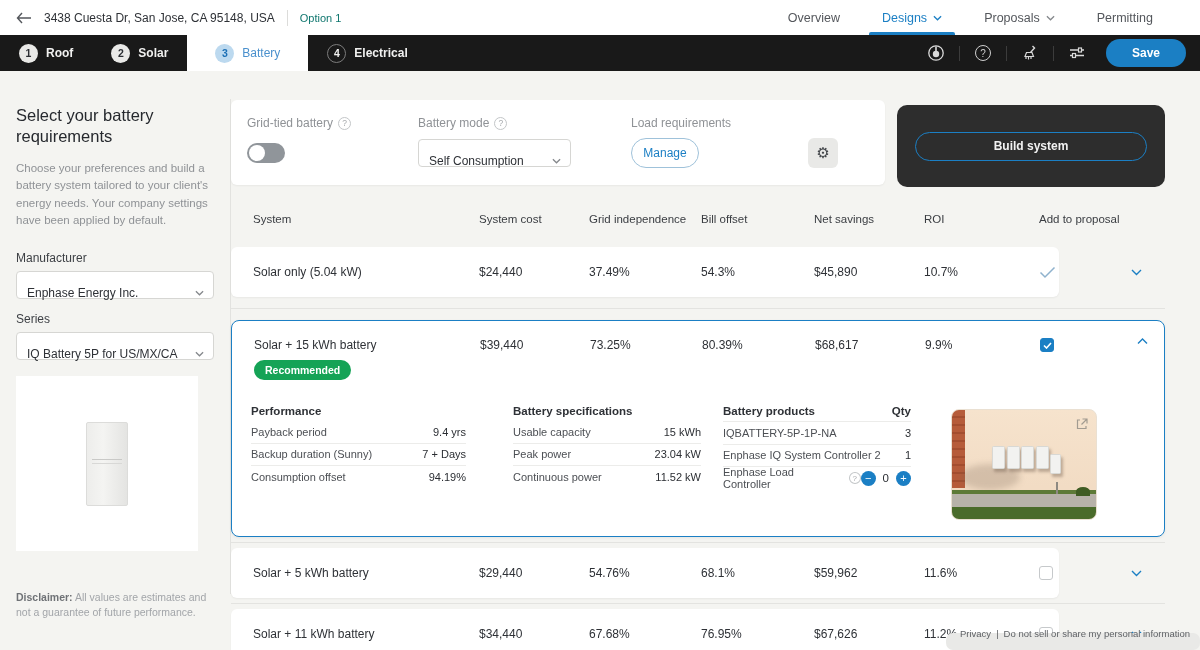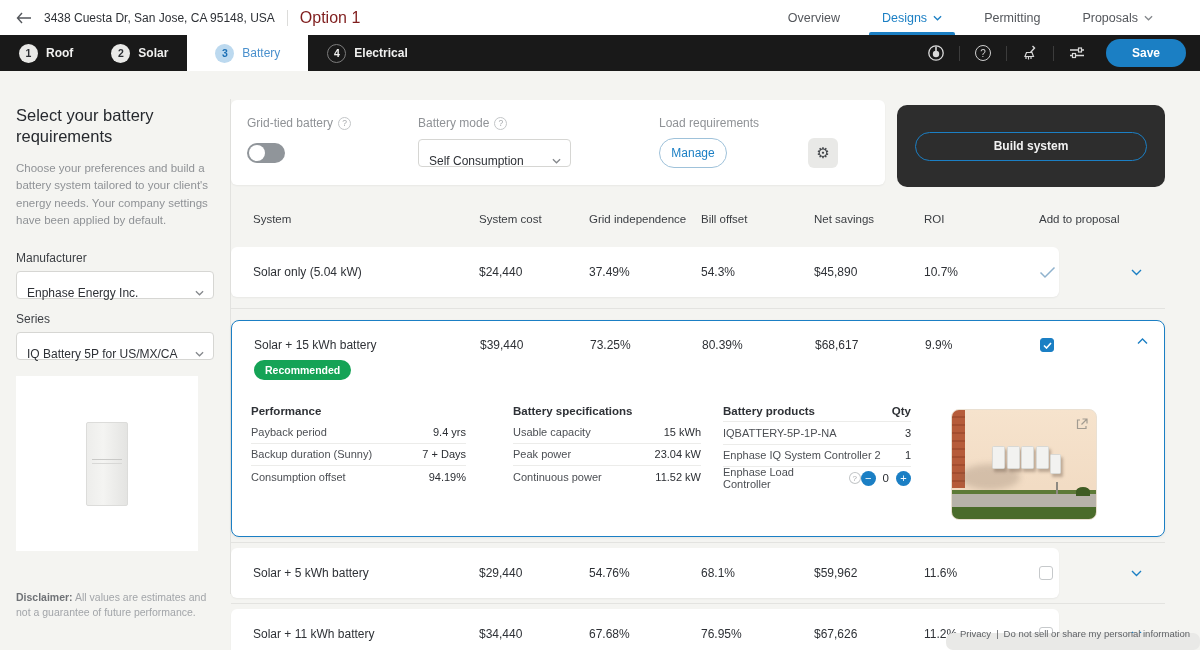--- a/index.html
+++ b/index.html
@@ -15,21 +15,21 @@
   
   .topbar {
     height:35px; background:#ffffff;
     display:flex; align-items:center; justify-content:space-between;
     padding:0 26px 0 16px; position:relative; z-index:3;
   }
   .topbar-left { display:flex; align-items:center; gap:12px; }
   .back-btn { display:flex; align-items:center; cursor:pointer; }
   .address { font-size:12px; color:#2e3136; }
   .tb-divider { width:1px; height:16px; background:#dcdcda; }
-  .option-label { font-size:16px; color:#7f1d1d; }
+  .option-label { font-size:11px; color:#0f766e; }
   .topbar-nav { display:flex; align-items:stretch; height:35px; }
   .nav-item {
     display:flex; align-items:center; gap:6px;
     padding:0 21px; font-size:12.5px; color:#54575c;
     position:relative; cursor:pointer;
   }
   .nav-item.active { color:#1b7fc4; }
   .nav-item.active .nav-underline {
     position:absolute; left:8px; right:8px; bottom:0; height:3px;
     background:#1b7fc4; border-radius:2px 2px 0 0;
@@ -241,27 +241,27 @@
       <span>Overview</span>
     </div>
     <div class="nav-item active">
       <span>Designs</span>
       <svg class="caret" viewBox="0 0 10 6">
           <path d="M1 1 L5 5 L9 1" stroke="#1b7fc4" stroke-width="1.4" fill="none"></path>
         </svg>
       <span class="nav-underline"></span>
     </div>
     <div class="nav-item">
-      <span>Permitting</span>
-    </div>
-    <div class="nav-item">
       <span>Proposals</span>
       <svg class="caret" viewBox="0 0 10 6">
           <path d="M1 1 L5 5 L9 1" stroke="#85888c" stroke-width="1.4" fill="none"></path>
         </svg>
+    </div>
+    <div class="nav-item">
+      <span>Permitting</span>
     </div>
   </nav>
 </header>
 
 <div class="toolbar">
   <div class="steps">
     <div class="step">
       <span class="step-num">1</span>
       <span class="step-label">Roof</span>
     </div>
@@ -358,21 +358,21 @@
             <span class="ctl-label">Battery mode</span>
             <span class="help-circle">?</span>
           </div>
           <div class="select-box mode-select">
             <span class="sel-val">Self Consumption</span>
             <svg class="caret" viewBox="0 0 10 6">
                 <path d="M1 1 L5 5 L9 1" stroke="#85888c" stroke-width="1.4" fill="none"></path>
               </svg>
           </div>
         </div>
-        <div class="ctl-group" style="left:428px;">
+        <div class="ctl-group" style="left:400px;">
           <div class="ctl-label-row">
             <span class="ctl-label">Load requirements</span>
           </div>
           <button class="manage-btn">Manage</button>
         </div>
         <div class="gear-btn">⚙</div>
       </div>
 
       <div class="build-panel">
         <button class="build-btn">Build system</button>

